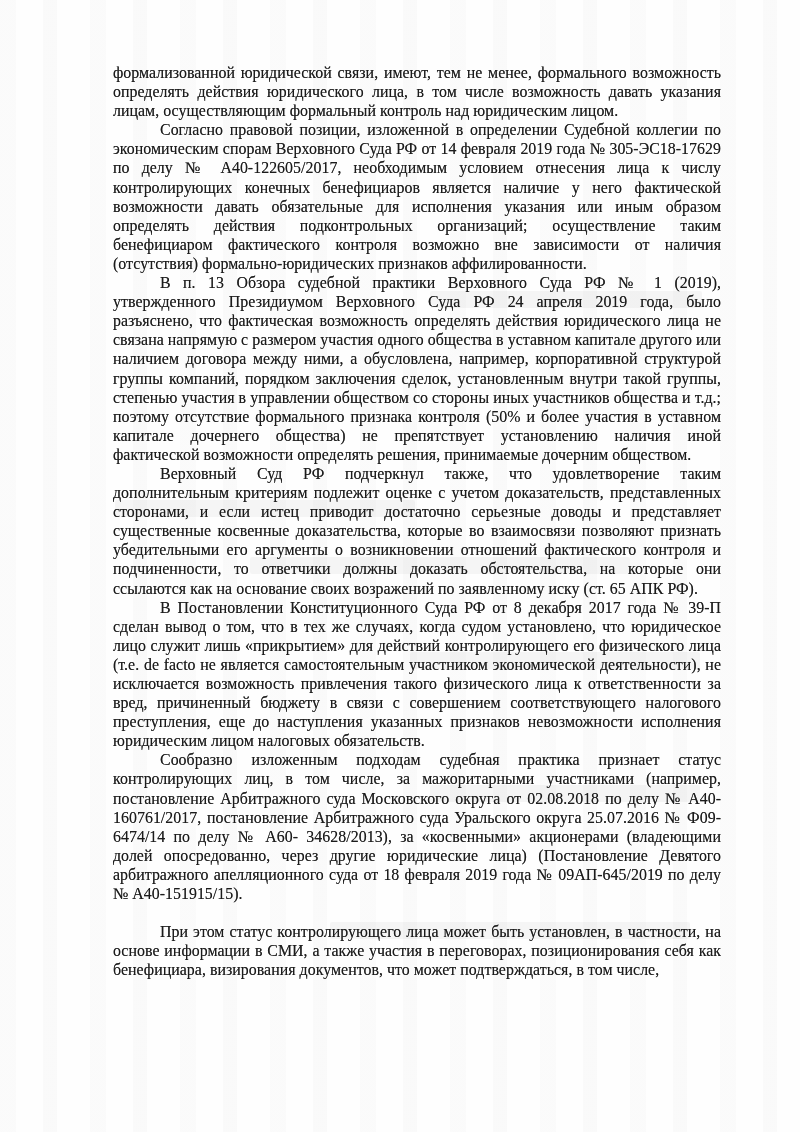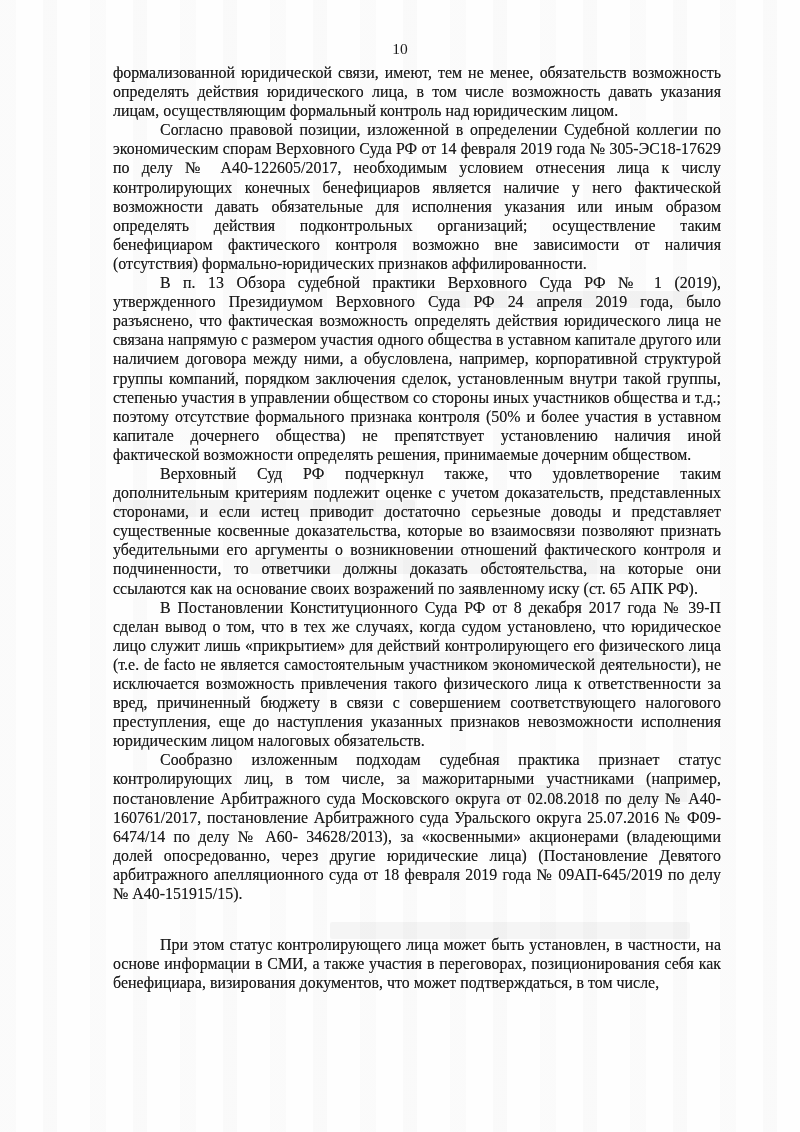--- a/index.html
+++ b/index.html
@@ -45,39 +45,38 @@
     left: 113px;
     width: 608px;
     text-align: justify;
     font-size: 15.9px;
     line-height: 19.1px;
     letter-spacing: 0.002em;
     text-shadow: 0 0 0.35px rgba(20,20,20,0.6);
   }
   .text-block p { margin: 0; padding: 0; }
   .text-block p.indent { text-indent: 47px; }
-  .text-block p.gap-before { margin-top: 32px; }
+  .text-block p.gap-before { margin-top: 19px; }
 </style>
 </head>
 <body>
 
 <div class="page">
   <div class="scan-texture"></div>
 
   <div class="blotch" style="left:430px; top:291px; width:272px; height:17px;"></div>
   <div class="blotch" style="left:115px; top:500px; width:300px; height:17px;"></div>
   <div class="blotch" style="left:250px; top:557px; width:380px; height:17px;"></div>
   <div class="blotch" style="left:410px; top:652px; width:290px; height:17px;"></div>
   <div class="blotch" style="left:430px; top:785px; width:270px; height:17px;"></div>
   <div class="blotch" style="left:330px; top:922px; width:360px; height:17px;"></div>
 
-  <div class="page-number">10</div>
 
   <div class="text-block">
-    <p class="no-indent">формализованной юридической связи, имеют, тем не менее, обязательств возможность определять действия юридического лица, в том числе возможность давать указания лицам, осуществляющим формальный контроль над юридическим лицом.</p>
+    <p class="no-indent">формализованной юридической связи, имеют, тем не менее, формального возможность определять действия юридического лица, в том числе возможность давать указания лицам, осуществляющим формальный контроль над юридическим лицом.</p>
     <p class="indent">Согласно правовой позиции, изложенной в определении Судебной коллегии по экономическим спорам Верховного Суда РФ от 14 февраля 2019 года № 305-ЭС18-17629 по делу № А40-122605/2017, необходимым условием отнесения лица к числу контролирующих конечных бенефициаров является наличие у него фактической возможности давать обязательные для исполнения указания или иным образом определять действия подконтрольных организаций; осуществление таким бенефициаром фактического контроля возможно вне зависимости от наличия (отсутствия) формально-юридических признаков аффилированности.</p>
     <p class="indent">В п. 13 Обзора судебной практики Верховного Суда РФ № 1 (2019), утвержденного Президиумом Верховного Суда РФ 24 апреля 2019 года, было разъяснено, что фактическая возможность определять действия юридического лица не связана напрямую с размером участия одного общества в уставном капитале другого или наличием договора между ними, а обусловлена, например, корпоративной структурой группы компаний, порядком заключения сделок, установленным внутри такой группы, степенью участия в управлении обществом со стороны иных участников общества и т.д.; поэтому отсутствие формального признака контроля (50% и более участия в уставном капитале дочернего общества) не препятствует установлению наличия иной фактической возможности определять решения, принимаемые дочерним обществом.</p>
     <p class="indent">Верховный Суд РФ подчеркнул также, что удовлетворение таким дополнительным критериям подлежит оценке с учетом доказательств, представленных сторонами, и если истец приводит достаточно серьезные доводы и представляет существенные косвенные доказательства, которые во взаимосвязи позволяют признать убедительными его аргументы о возникновении отношений фактического контроля и подчиненности, то ответчики должны доказать обстоятельства, на которые они ссылаются как на основание своих возражений по заявленному иску (ст. 65 АПК РФ).</p>
     <p class="indent">В Постановлении Конституционного Суда РФ от 8 декабря 2017 года № 39-П сделан вывод о том, что в тех же случаях, когда судом установлено, что юридическое лицо служит лишь «прикрытием» для действий контролирующего его физического лица (т.е. de facto не является самостоятельным участником экономической деятельности), не исключается возможность привлечения такого физического лица к ответственности за вред, причиненный бюджету в связи с совершением соответствующего налогового преступления, еще до наступления указанных признаков невозможности исполнения юридическим лицом налоговых обязательств.</p>
     <p class="indent">Сообразно изложенным подходам судебная практика признает статус контролирующих лиц, в том числе, за мажоритарными участниками (например, постановление Арбитражного суда Московского округа от 02.08.2018 по делу № А40-160761/2017, постановление Арбитражного суда Уральского округа 25.07.2016 № Ф09-6474/14 по делу № А60- 34628/2013), за «косвенными» акционерами (владеющими долей опосредованно, через другие юридические лица) (Постановление Девятого арбитражного апелляционного суда от 18 февраля 2019 года № 09АП-645/2019 по делу № А40-151915/15).</p>
     <p class="indent gap-before">При этом статус контролирующего лица может быть установлен, в частности, на основе информации в СМИ, а также участия в переговорах, позиционирования себя как бенефициара, визирования документов, что может подтверждаться, в том числе,</p>
   </div>
 </div>
 
 </body></html>

